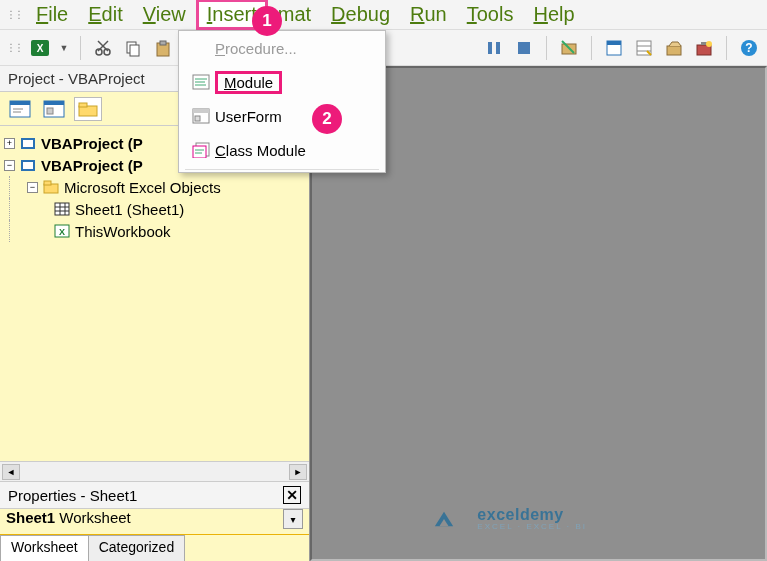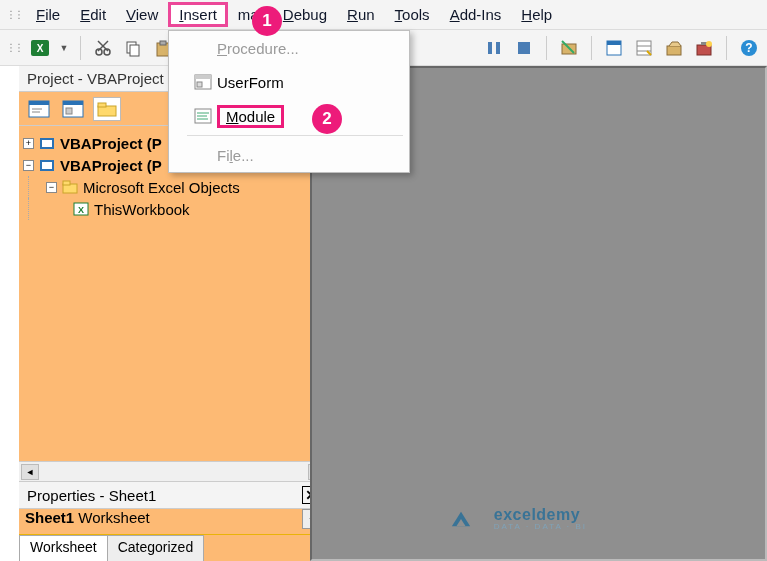--- a/index.html
+++ b/index.html
@@ -1,32 +1,32 @@
 <!DOCTYPE html>
 <html><head>
 <meta charset="utf-8">
 <style>
   * { box-sizing: border-box; font-family: "Segoe UI", Tahoma, sans-serif; }
   body { margin: 0; width: 767px; height: 561px; background: #fff; overflow: hidden; font-size: 15px; position: relative; }
 
   
   .menubar { height: 30px; background: #f4f4f4; border-bottom: 1px solid #dcdcdc; display: flex; align-items: center; padding: 0 6px; }
   .menubar .dots { color:#888; font-size:10px; letter-spacing:-2px; margin-right:4px; }
-  .menu-item { padding: 4px 10px; cursor: default; font-size: 15px; color: #0f172a; }
+  .menu-item { padding: 4px 10px; cursor: default; font-size: 20px; color: #4d7c0f; }
   .menu-item u { text-decoration: underline; }
   .menu-item.highlight { border: 3px solid #ec4899; padding: 1px 8px; background:#fff; position:relative; }
 
   
   .toolbar { height: 36px; background: #f4f4f4; border-bottom: 1px solid #dcdcdc; display: flex; align-items: center; padding: 0 6px; gap: 6px; }
   .toolbar .dots { color:#888; font-size:10px; letter-spacing:-2px; }
   .tbtn { width: 24px; height: 24px; display:flex; align-items:center; justify-content:center; font-size:16px; }
   .sep { width:1px; height:24px; background:#ccc; margin:0 4px; }
 
   
-  .left-panel { position:absolute; left:0; top:66px; width:310px; height:495px; border-right:1px solid #999; background:#fdba74; display:flex; flex-direction:column;margin-left:19px; }
+  .left-panel { position:absolute; left:0; top:66px; width:310px; height:495px; border-right:1px solid #999; background:#fef9c3; display:flex; flex-direction:column; }
   .panel-title { background:#f4f4f4; border-bottom:1px solid #ccc; padding:4px 8px; font-size:15px; color:#333; }
   .panel-toolbar { height:34px; border-bottom:1px solid #ccc; display:flex; align-items:center; padding:0 6px; gap:6px; }
   .pt-btn { width:28px; height:24px; display:flex; align-items:center; justify-content:center; border:1px solid transparent; }
   .pt-btn.folder { background:#fff; border:1px solid #bbb; }
   .tree { flex:1; overflow:auto; padding:6px 4px; font-size:15px; }
   .tree-row { display:flex; align-items:center; height:22px; white-space:nowrap; }
   .tree-row .sp { display:inline-block; }
   .plusbox { width:11px; height:11px; border:1px solid #888; display:inline-flex; align-items:center; justify-content:center; font-size:9px; line-height:1; margin-right:4px; background:#fff; }
   .ticon { width:18px; display:inline-flex; justify-content:center; margin-right:4px; font-size:14px; }
   .tree-scrollbar-bottom { height:20px; border-top:1px solid #ccc; background:#f0f0f0; display:flex; justify-content:space-between; align-items:center; padding:0 2px; }
@@ -39,21 +39,21 @@
   .prop-combo-text b { font-weight:bold; }
   .combo-arrow { width:20px; height:20px; border:1px solid #999; display:flex; align-items:center; justify-content:center; font-size:10px; background:#eee; }
   .prop-tabs { display:flex; height:26px; }
   .prop-tab { padding:3px 10px; border:1px solid #aaa; border-bottom:none; font-size:14px; background:#fff; margin-right:-1px; }
   .prop-tab.inactive { background:#eee; }
 
   
   .main-area { position:absolute; left:310px; top:66px; right:0; bottom:0; background:#8f8f8f; border:2px inset #bbb; }
 
   
-  .dropdown { position:absolute; left:168px; top:30px; width:242px; background:#fdfdfd; border:1px solid #bfbfbf; box-shadow:3px 3px 6px rgba(0,0,0,.25); z-index:50;padding-left:12px; }
+  .dropdown { position:absolute; left:178px; top:30px; width:208px; background:#fdfdfd; border:1px solid #bfbfbf; box-shadow:3px 3px 6px rgba(0,0,0,.25); z-index:50; }
   .drop-row { display:flex; align-items:center; height:34px; padding:0 8px; font-size:15px; color:#000; }
   .drop-row.disabled { color:#9a9a9a; }
   .drop-row .dicon { width:28px; display:inline-flex; justify-content:center; font-size:16px; }
   .drop-row .dtext { flex:1; }
   .drop-row.highlight .dtext-wrap { border:3px solid #ed1b7a; padding:0 6px; display:inline-block; }
   .drop-sep { height:1px; background:#ddd; margin:2px 6px; }
 
   
   .badge { width:30px; height:30px; border-radius:50%; background:#ed1b7a; color:#fff; display:flex; align-items:center; justify-content:center; font-weight:bold; font-size:17px; position:absolute; z-index:100; }
 
@@ -72,21 +72,20 @@
 <div class="menubar">
   <span class="dots">⋮⋮</span>
   <div class="menu-item"><u>F</u>ile</div>
   <div class="menu-item"><u>E</u>dit</div>
   <div class="menu-item"><u>V</u>iew</div>
   <div class="menu-item highlight"><u>I</u>nsert</div>
   <div class="menu-item">mat</div>
   <div class="menu-item"><u>D</u>ebug</div>
   <div class="menu-item"><u>R</u>un</div>
   <div class="menu-item"><u>T</u>ools</div>
-  <div class="menu-item"><u>A</u>dd-Ins</div>
   <div class="menu-item"><u>H</u>elp</div>
 </div>
 
 <div class="toolbar">
   <span class="dots">⋮⋮</span>
   <div class="tbtn">
     <svg width="20" height="20">
         <rect x="1" y="2" width="18" height="16" rx="2" fill="#1e7e34"></rect>
         <text x="10" y="14" font-size="10" fill="#fff" text-anchor="middle" font-weight="bold">X</text>
       </svg>
@@ -224,20 +223,33 @@
             <rect x="1" y="4" width="14" height="9" fill="#ffd96b" stroke="#caa32a"></rect>
             <rect x="1" y="1" width="7" height="4" fill="#ffd96b" stroke="#caa32a"></rect>
           </svg>
         </span>
       <span>Microsoft Excel Objects</span>
     </div>
     <div class="tree-row">
       <span class="sp" style="width:44px;border-left:1px dotted #aaa;height:22px;margin-left:5px;"></span>
       <span class="ticon">
           <svg width="16" height="14">
+            <rect x="1" y="1" width="14" height="12" fill="#fff" stroke="#333"></rect>
+            <line x1="1" y1="5" x2="15" y2="5" stroke="#333"></line>
+            <line x1="1" y1="9" x2="15" y2="9" stroke="#333"></line>
+            <line x1="6" y1="1" x2="6" y2="13" stroke="#333"></line>
+            <line x1="11" y1="1" x2="11" y2="13" stroke="#333"></line>
+          </svg>
+        </span>
+      <span>Sheet1 (Sheet1)</span>
+    </div>
+    <div class="tree-row">
+      <span class="sp" style="width:44px;border-left:1px dotted #aaa;height:22px;margin-left:5px;"></span>
+      <span class="ticon">
+          <svg width="16" height="14">
             <rect x="1" y="1" width="14" height="12" fill="#fff" stroke="#1e7e34"></rect>
             <text x="8" y="11" font-size="9" fill="#1e7e34" text-anchor="middle" font-weight="bold">X</text>
           </svg>
         </span>
       <span>ThisWorkbook</span>
     </div>
   </div>
 
   <div class="tree-scrollbar-bottom">
     <div class="sb-arrow">◄</div>
@@ -257,54 +269,61 @@
     <div class="prop-tab inactive">Categorized</div>
   </div>
 </div>
 
 <div class="main-area"></div>
 
 <div class="dropdown">
   <div class="drop-row disabled">
     <span class="dicon"></span>
     <span class="dtext"><u>P</u>rocedure...</span>
-  </div>
-  <div class="drop-row">
-    <span class="dicon">
-        <svg width="18" height="16">
-          <rect x="1" y="1" width="16" height="14" fill="#fff" stroke="#888"></rect>
-          <rect x="1" y="1" width="16" height="4" fill="#ccc"></rect>
-          <rect x="3" y="8" width="5" height="5" fill="#ddd" stroke="#888"></rect>
-        </svg>
-      </span>
-    <span class="dtext">UserForm</span>
   </div>
   <div class="drop-row highlight">
     <span class="dicon">
         <svg width="18" height="16">
           <rect x="1" y="1" width="16" height="14" fill="#fff" stroke="#888"></rect>
           <line x1="3" y1="5" x2="15" y2="5" stroke="#4a7"></line>
           <line x1="3" y1="8" x2="13" y2="8" stroke="#4a7"></line>
           <line x1="3" y1="11" x2="14" y2="11" stroke="#4a7"></line>
         </svg>
       </span>
     <span class="dtext"><span class="dtext-wrap"><u>M</u>odule</span></span>
   </div>
+  <div class="drop-row">
+    <span class="dicon">
+        <svg width="18" height="16">
+          <rect x="1" y="1" width="16" height="14" fill="#fff" stroke="#888"></rect>
+          <rect x="1" y="1" width="16" height="4" fill="#ccc"></rect>
+          <rect x="3" y="8" width="5" height="5" fill="#ddd" stroke="#888"></rect>
+        </svg>
+      </span>
+    <span class="dtext">UserForm</span>
+  </div>
+  <div class="drop-row">
+    <span class="dicon">
+        <svg width="18" height="16">
+          <rect x="4" y="1" width="13" height="13" fill="#fff" stroke="#888"></rect>
+          <rect x="1" y="4" width="13" height="12" fill="#fff" stroke="#d08"></rect>
+          <line x1="3" y1="8" x2="12" y2="8" stroke="#4a7"></line>
+          <line x1="3" y1="11" x2="10" y2="11" stroke="#4a7"></line>
+        </svg>
+      </span>
+    <span class="dtext"><u>C</u>lass Module</span>
+  </div>
   <div class="drop-sep"></div>
-  <div class="drop-row disabled">
-    <span class="dicon"></span>
-    <span class="dtext">Fi<u>l</u>e...</span>
-  </div>
 </div>
 
 <div class="badge" style="left:252px; top:6px;">1</div>
 <div class="badge" style="left:312px; top:104px;">2</div>
 
 <div class="watermark">
   <svg class="wm-logo" viewBox="0 0 24 24">
       <polygon points="2,20 12,4 22,20" fill="#2b6f98"></polygon>
       <polygon points="7,20 12,12 17,20" fill="#8f8f8f"></polygon>
     </svg>
   <div>
     <span class="wm-text">exceldemy</span>
-    <span class="wm-sub">DATA · DATA · BI</span>
+    <span class="wm-sub">EXCEL · EXCEL · BI</span>
   </div>
 </div>
 
 </body></html>

